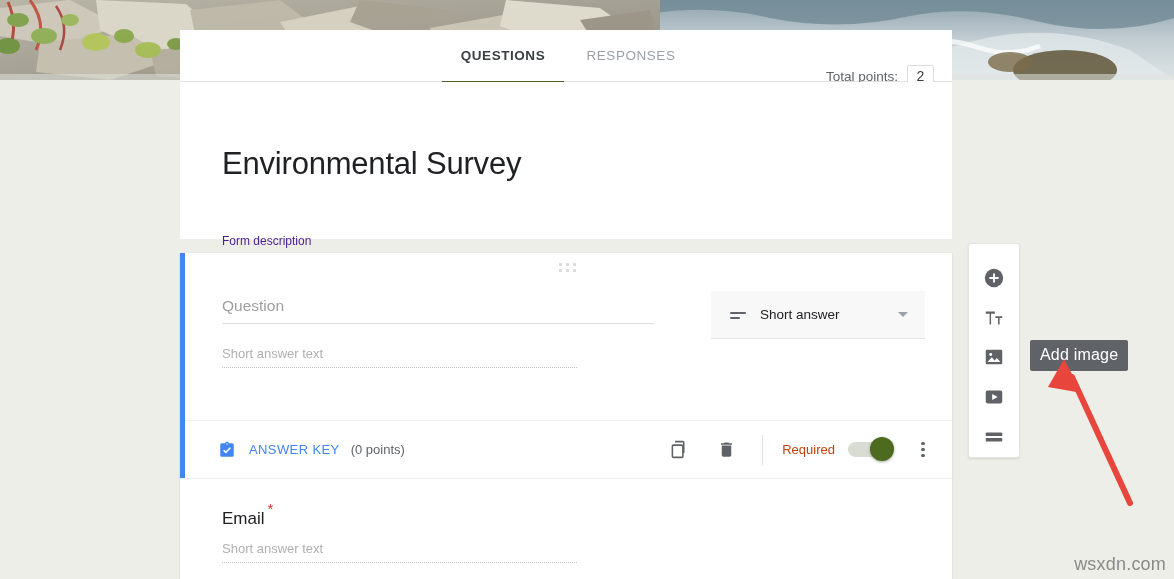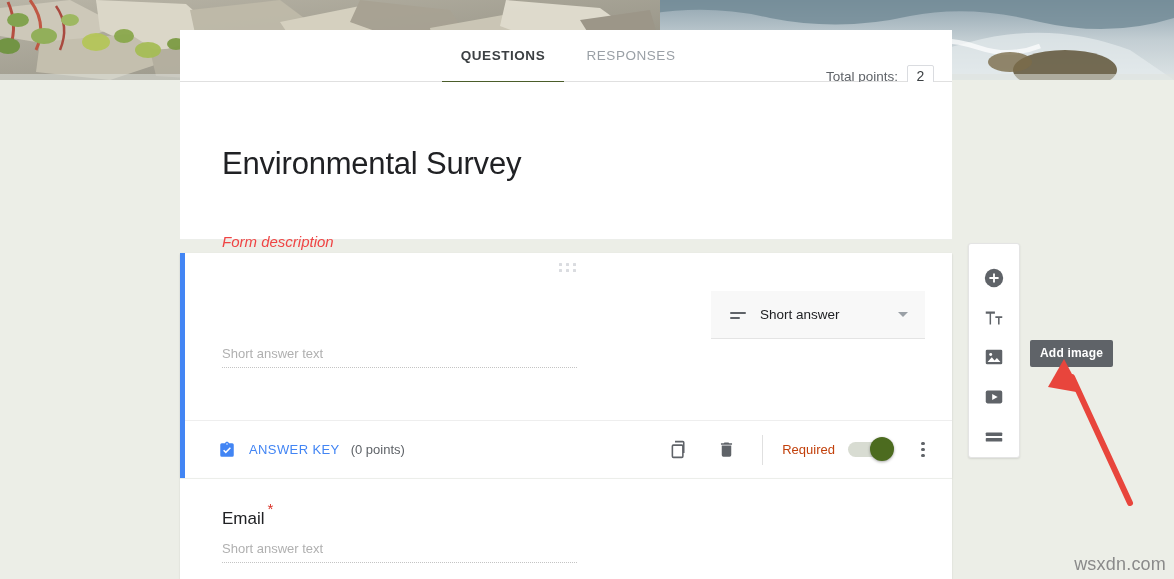--- a/index.html
+++ b/index.html
@@ -108,24 +108,23 @@
     color: #202124;
     font-weight: normal;
     letter-spacing: -0.2px;
     line-height: 36px;
     transform: translateY(-50%);
   }
   .form-desc {
     position: absolute;
     left: 42px;
     top: 159px;
-    font-size: 15px;
-    color: #ef4444;
+    font-size: 12px;
+    color: #4c1d95;
     transform: translateY(-50%);
-    font-style: italic;
   }
 
   
   .gap {
     height: 13px;
     background: #eceee7;
   }
 
   
   .q-card {
@@ -371,22 +370,22 @@
     cursor: pointer;
   }
 
   
   #tooltip {
     position: absolute;
     left: 1030px;
     top: 340px;
     background: #5f6368;
     color: #ffffff;
-    font-size: 12px;
-    font-weight: bold;
+    font-size: 16px;
+    font-weight: normal;
     padding: 6px 10px 7px;
     border-radius: 2px;
     letter-spacing: .2px;
     white-space: nowrap;
   }
 
   
   #arrow {
     position: absolute;
     left: 1020px;
@@ -490,20 +489,21 @@
     <div class="drag-handle">
       <i></i>
         <i></i>
         <i></i>
         <i></i>
         <i></i>
         <i></i>
     </div>
 
     <div class="q-row">
+      <div class="q-input">Question</div>
 
       <div class="type-select">
         <span class="ts-icon">
             <b></b>
             <b></b>
           </span>
         <span class="ts-label">Short answer</span>
         <span class="ts-caret"></span>
       </div>
     </div>

